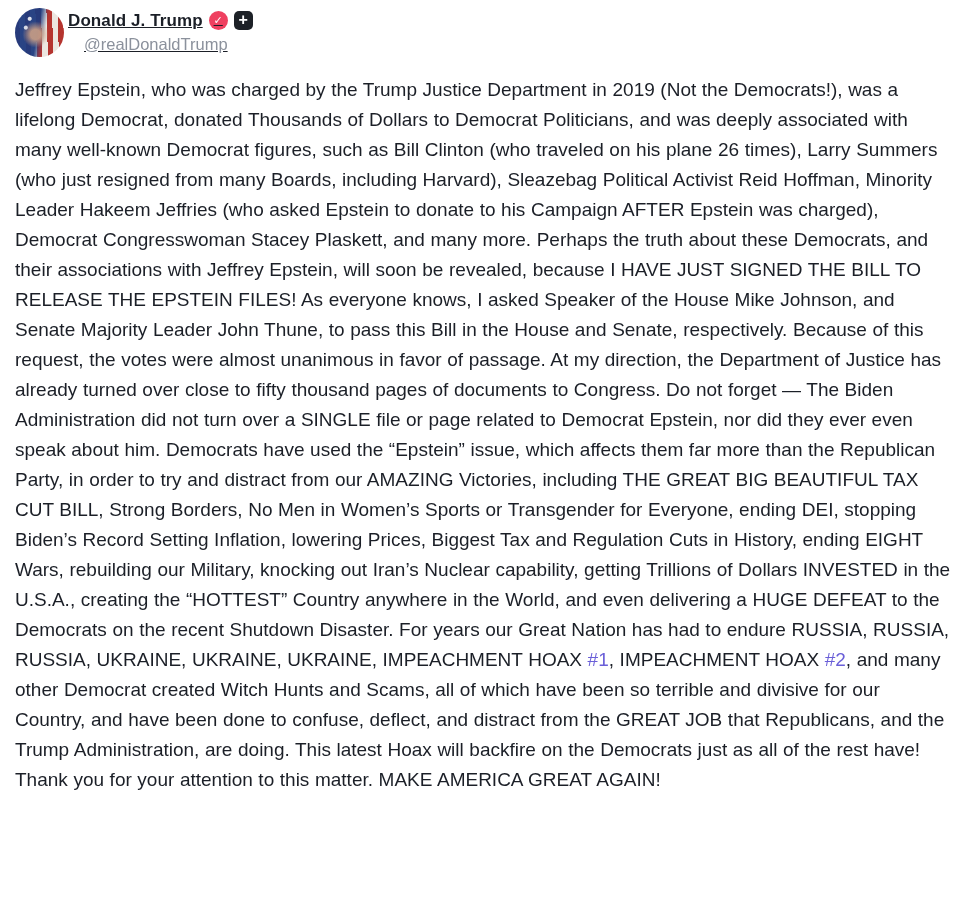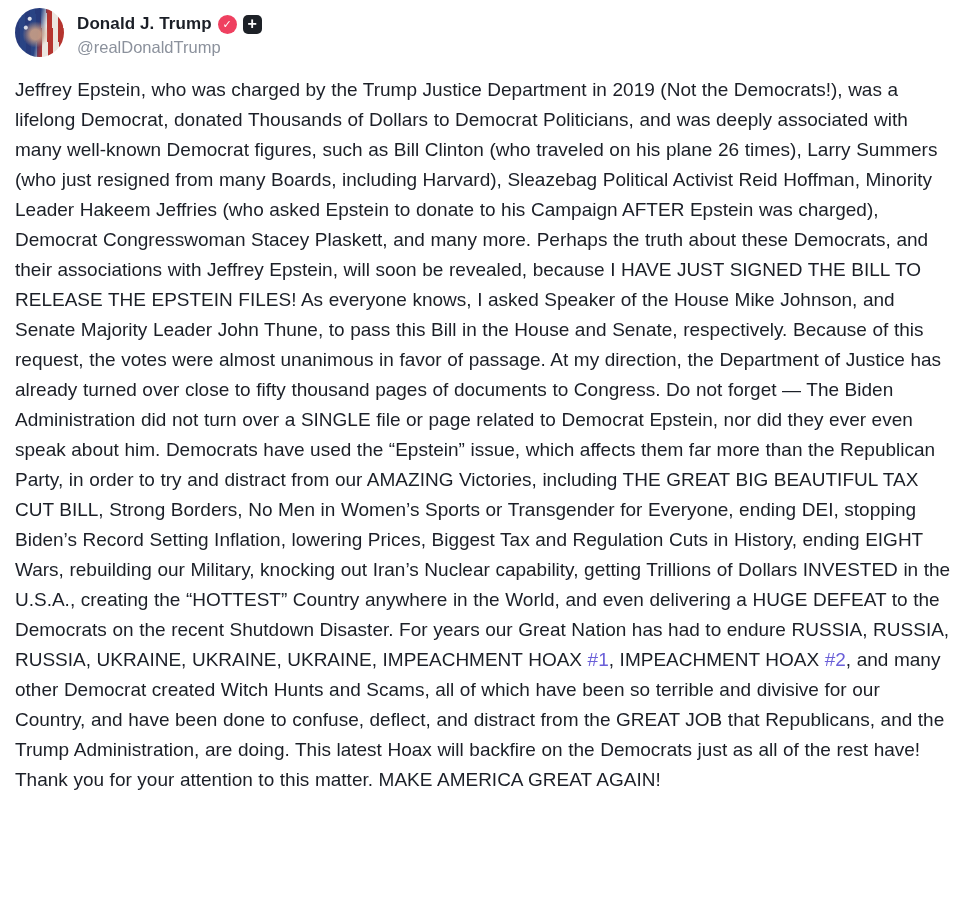--- a/index.html
+++ b/index.html
@@ -10,23 +10,24 @@
     background: #ffffff;
     overflow: hidden;
     font-family: "Liberation Sans", "DejaVu Sans", sans-serif;
     color: #1b1f27;
   }
   .post {
     padding: 7px 15px 0 15px;
   }
   .post-header {
     display: flex;
-    align-items: flex-end;
-    gap: 13px;
+    align-items: center;
+    gap: 4px;
     height: 50px;
+    text-decoration: underline;
   }
   .avatar {
     width: 49px;
     height: 49px;
     border-radius: 50%;
     flex: 0 0 auto;
     cursor: pointer;
     background:
       radial-gradient(circle at 30% 22%, rgba(255,255,255,0.85) 0 1.5px, rgba(255,255,255,0) 2.5px),
       radial-gradient(circle at 22% 40%, rgba(255,255,255,0.8) 0 1.5px, rgba(255,255,255,0) 2.5px),
@@ -73,20 +74,21 @@
     font-size: 16px;
     font-weight: bold;
     line-height: 1;
     padding-bottom: 1px;
   }
   .handle {
     color: #8b919c;
     font-size: 16.5px;
     margin-top: 4px;
     cursor: pointer;
+    margin-left: 16px;
   }
   .post-body {
     margin-top: 18px;
     width: 937px;
     font-size: 19px;
     line-height: 30px;
     letter-spacing: 0px;
     color: #1b1f27;
     word-spacing: 0.3px;
   }

